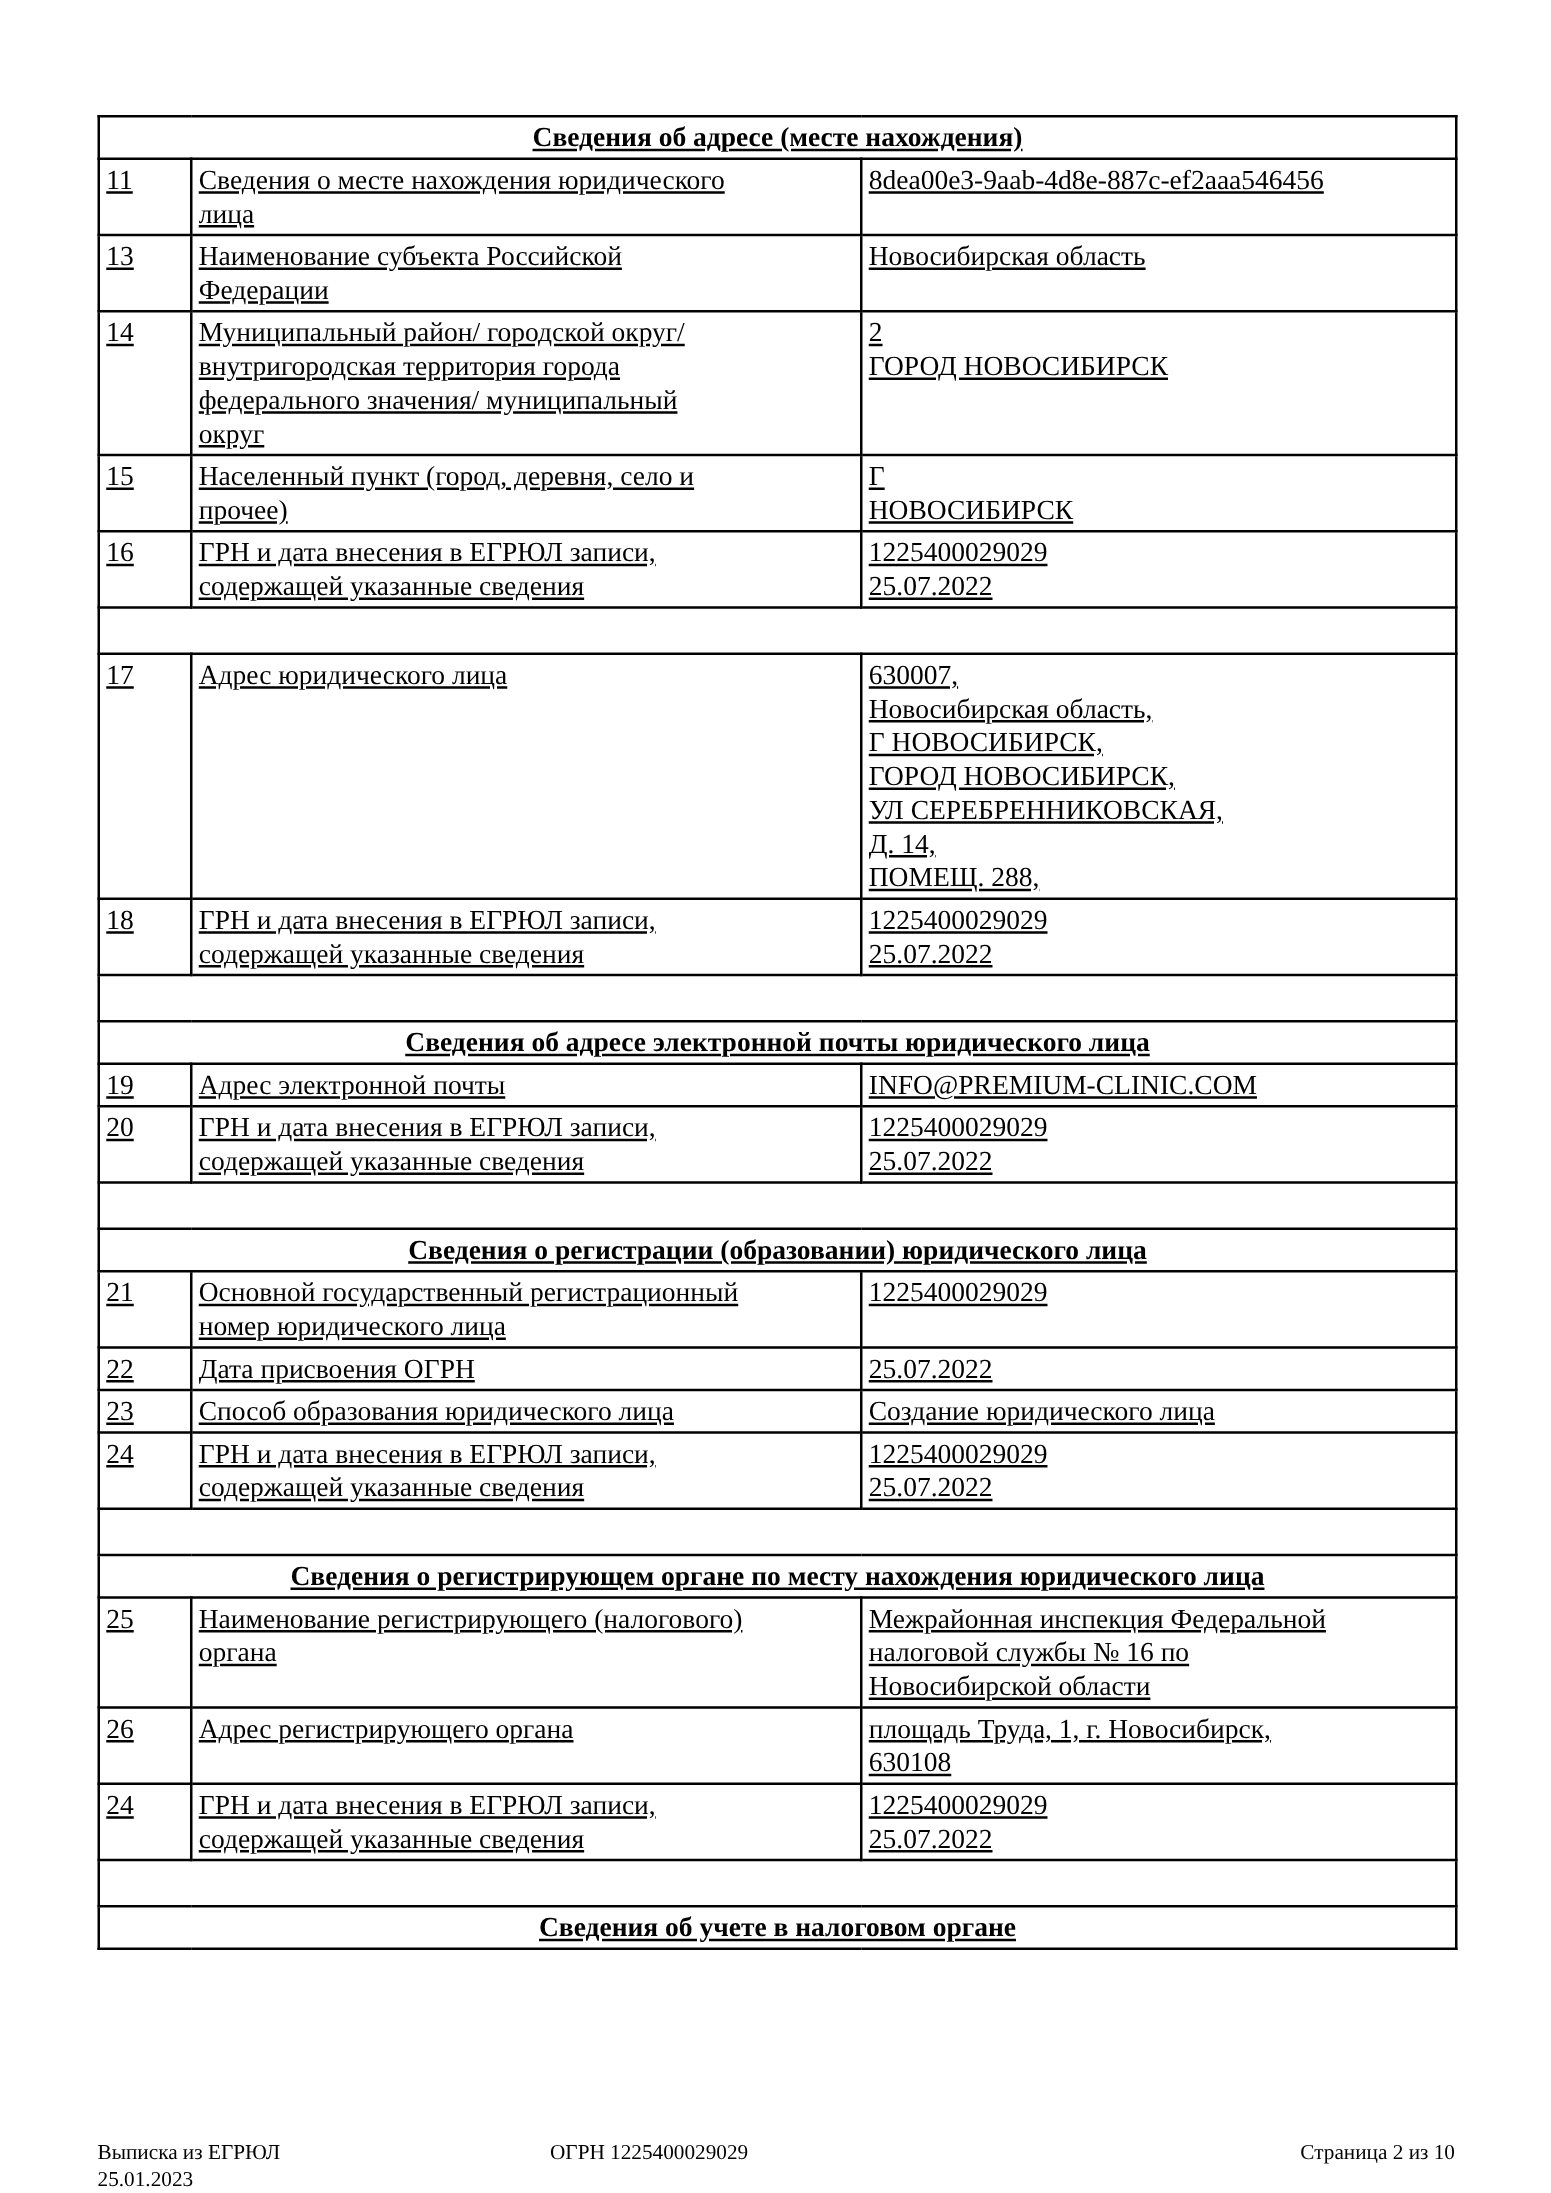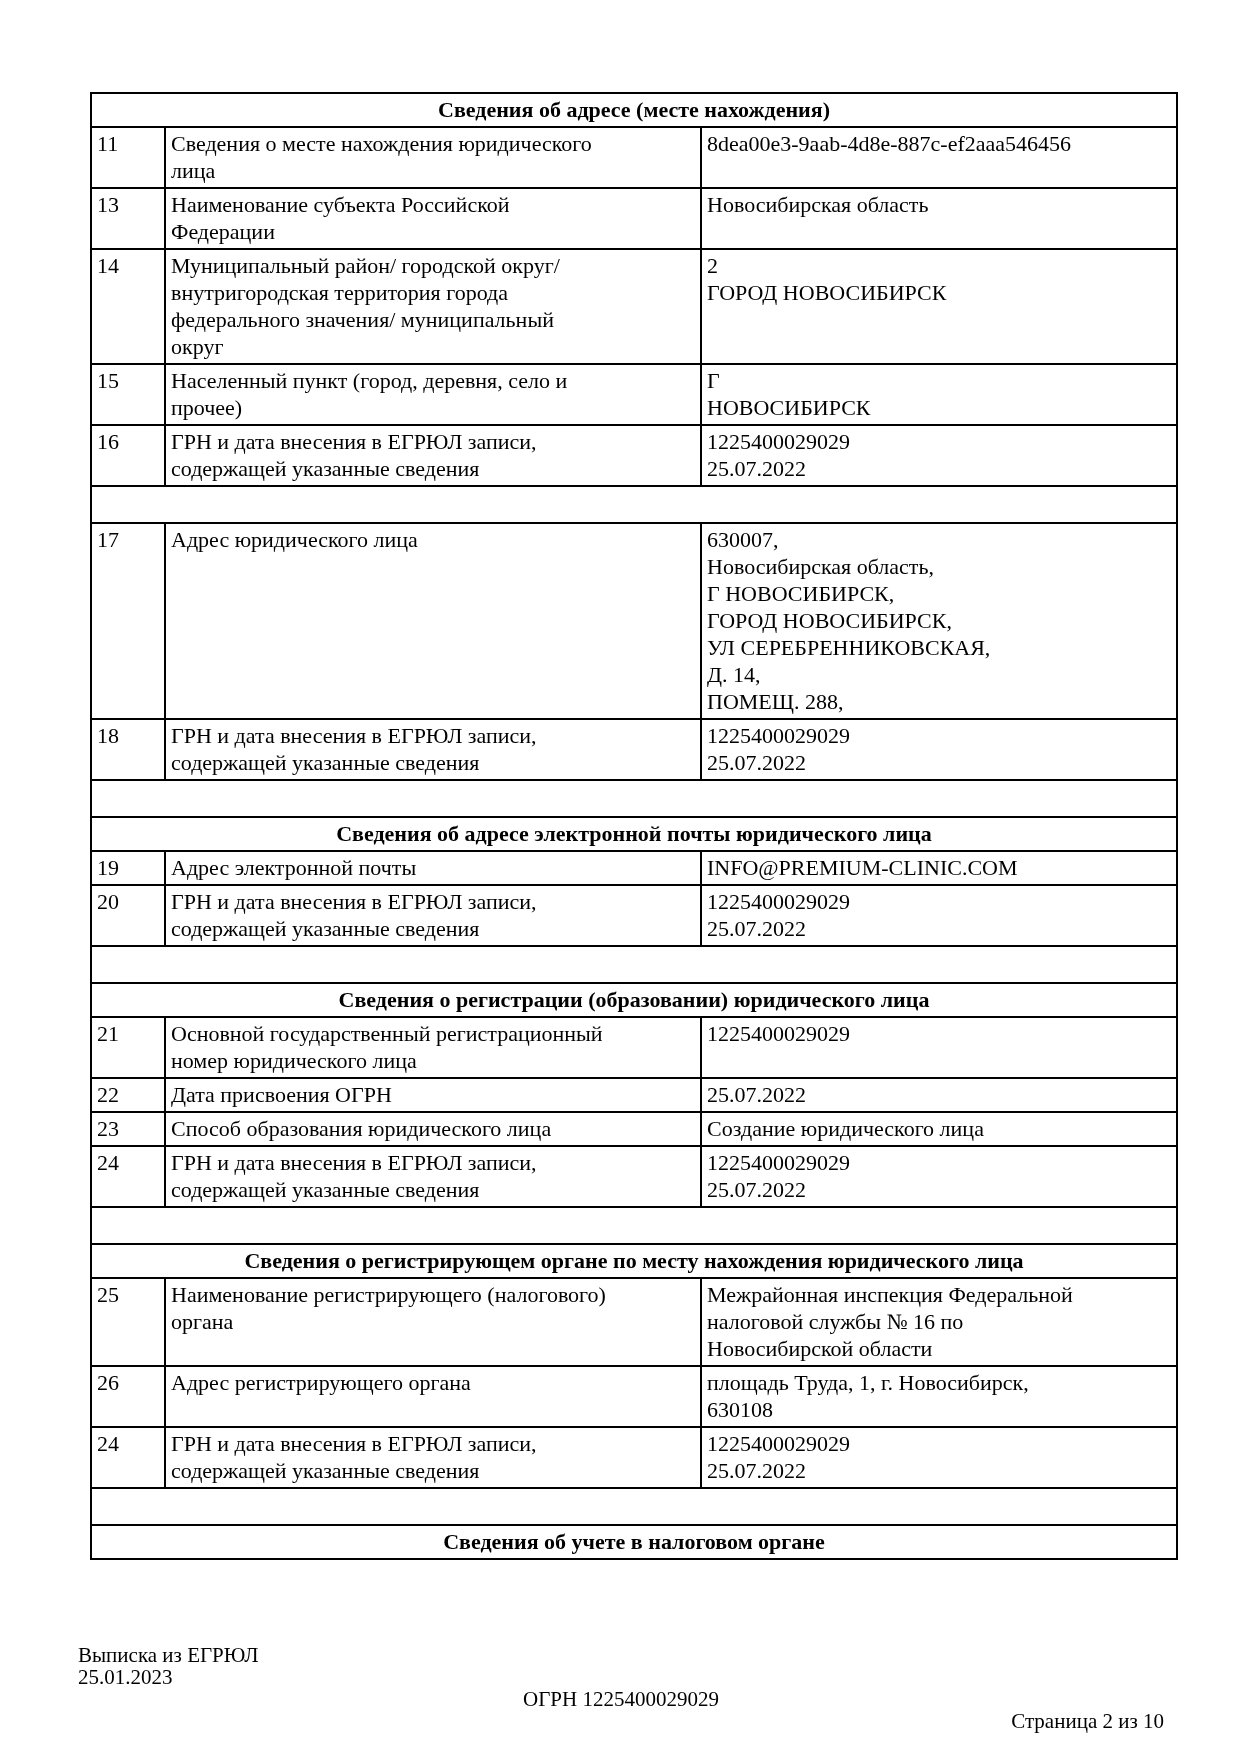--- a/index.html
+++ b/index.html
@@ -14,21 +14,22 @@
     overflow: hidden;
   }
   table.doc {
     border-collapse: collapse;
     table-layout: fixed;
     width: 1086px;
     margin-left: 78px;
     padding: 0;
     position: absolute;
     top: 92px;
-    left: 12px;
+    left: 0;
+    text-decoration: underline;
   }
   col.c-num   { width: 74px; }
   col.c-label { width: 536px; }
   col.c-value { width: 476px; }
   table.doc td {
     border: 2px solid #000000;
     vertical-align: top;
     font-size: 22px;
     line-height: 27px;
     padding: 2px 5px 3px 5px;
@@ -46,29 +47,28 @@
     padding-bottom: 4px;
     white-space: normal;
   }
   tr.spacer-row td {
     height: 37px;
     padding: 0;
   }
   .footer {
     position: absolute;
     left: 78px;
-    top: 1644px;
+    top: 1711px;
     width: 1086px;
     display: flex;
-    font-size: 21px;
+    font-size: 17px;
     line-height: 22px;
-    flex-direction: column;
   }
   .footer .f-left   { flex: 1 1 0; text-align: left; white-space: pre-line; }
-  .footer .f-center { flex: 1 1 0; text-align: center; }
+  .footer .f-center { flex: 1 1 0; }
   .footer .f-right  { flex: 1 1 0; text-align: right; }
 </style>
 </head>
 <body>
 
 <div class="page">
 
   <table class="doc">
     <colgroup>
       <col class="c-num">

